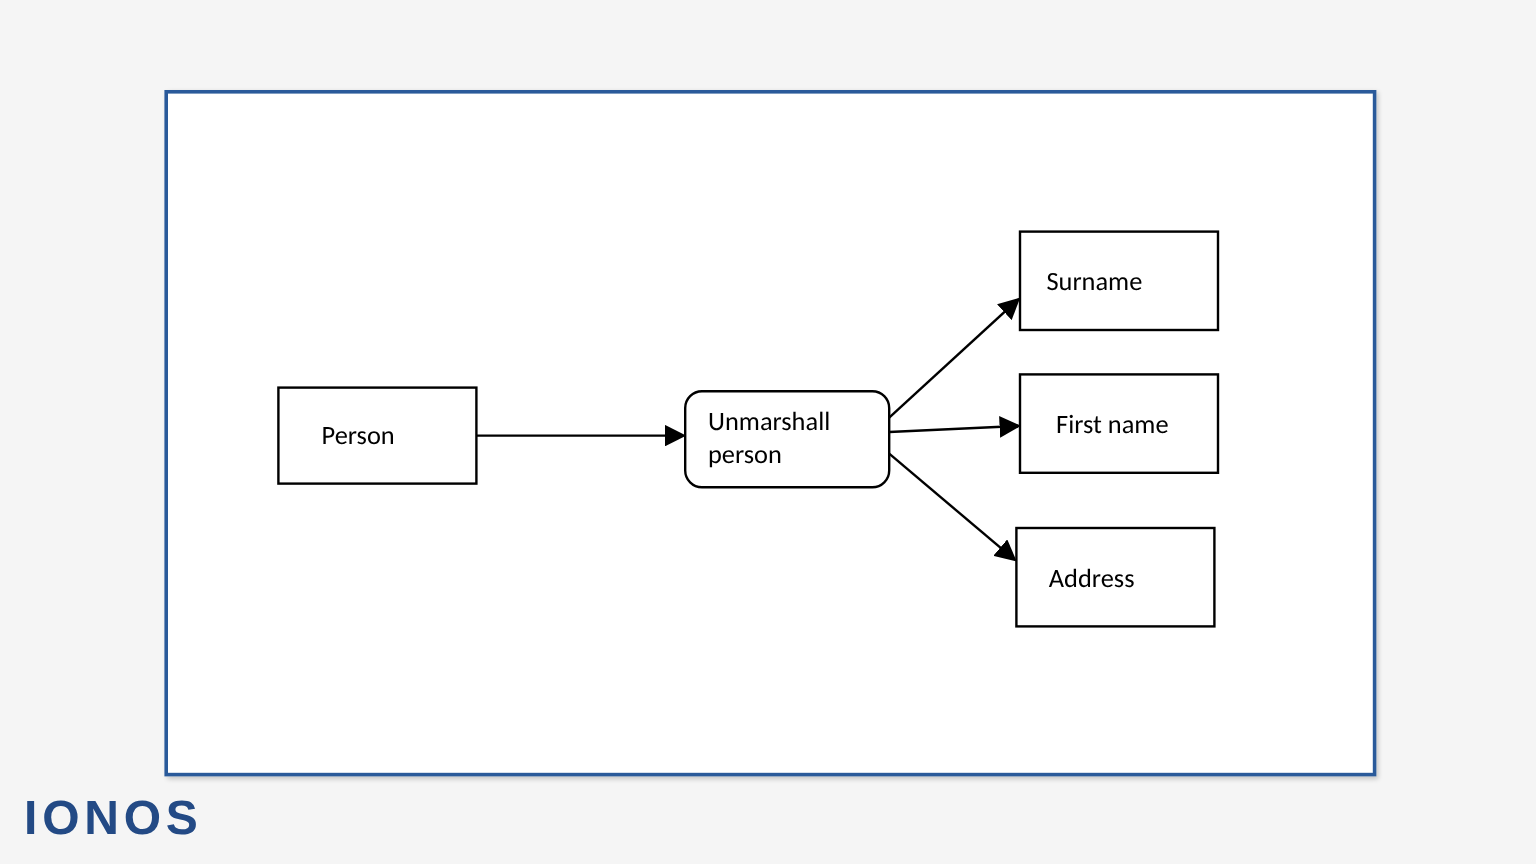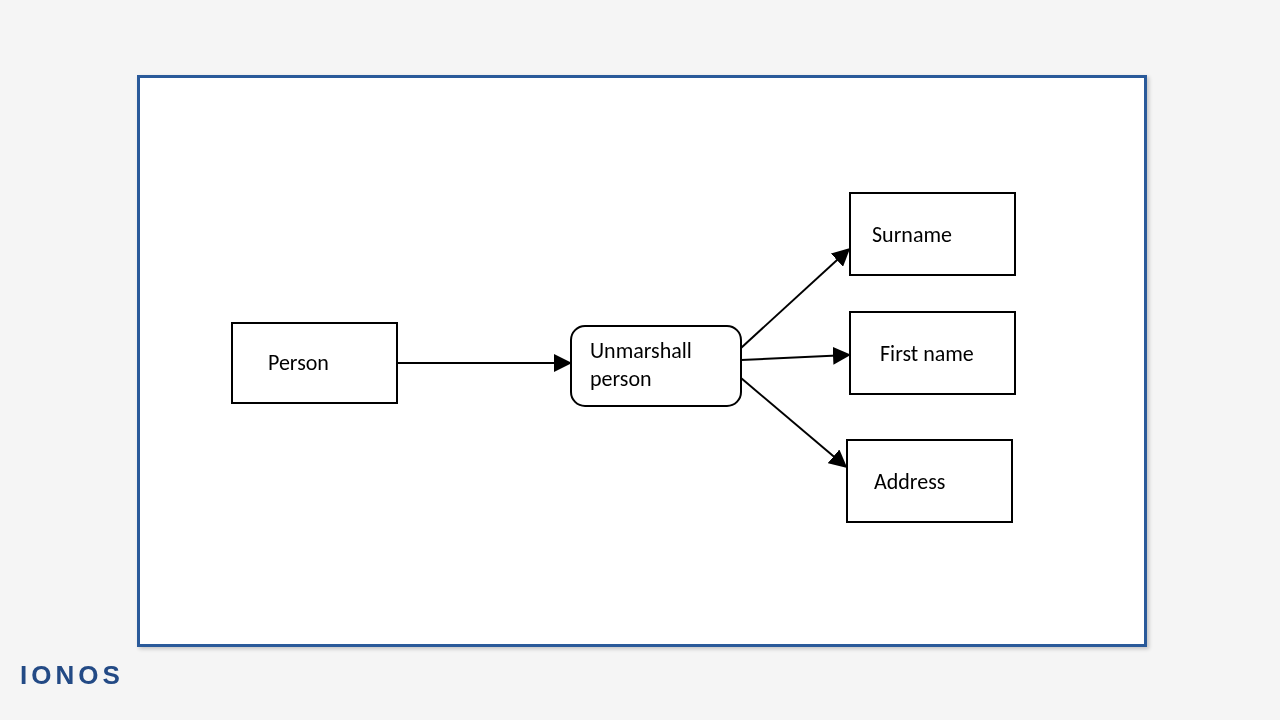--- a/index.html
+++ b/index.html
@@ -19,21 +19,21 @@
     height: 566px;
     background: #fff;
     border: 3px solid #2a5a9a;
     box-shadow: 2px 2px 4px rgba(0,0,0,0.2);
   }
   .logo {
     position: absolute;
     left: 20px;
     top: 660px;
     font-weight: 700;
-    font-size: 26px;
+    font-size: 40px;
     letter-spacing: 4px;
     color: #234a85;
     font-family: Arial, sans-serif;
   }
   svg {
     position: absolute;
     left: 0;
     top: 0;
   }
   .box {

